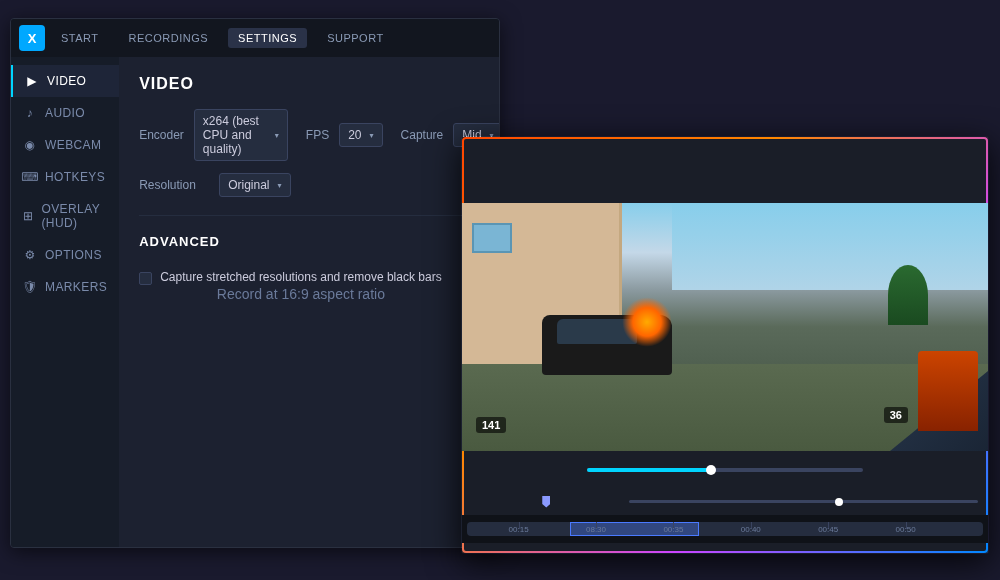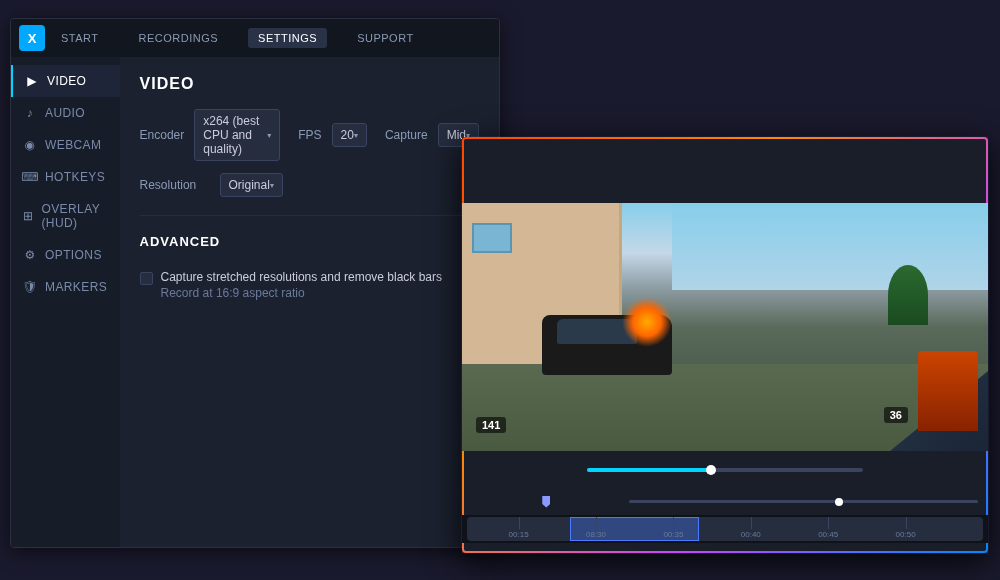--- a/index.html
+++ b/index.html
@@ -43,21 +43,21 @@
       display: flex;
       align-items: center;
       justify-content: center;
       color: white;
       font-weight: bold;
       font-size: 13px;
     }
     .titlebar-nav {
       display: flex;
       align-items: center;
-      gap: 20px;
+      gap: 10px;
       flex: 1;
     }
     .titlebar-nav-item {
       padding: 4px 10px;
       font-size: 11px;
       color: #8a9ab5;
       cursor: pointer;
       border-radius: 3px;
       text-transform: uppercase;
       letter-spacing: 0.5px;
@@ -177,21 +177,21 @@
     .form-select {
       background: #252d3f;
       border: 1px solid #3a4460;
       color: #ccd;
       font-size: 12px;
       padding: 4px 8px;
       border-radius: 3px;
       cursor: pointer;
       display: flex;
       align-items: center;
-      gap: 0;
+      gap: 8px;
     }
     .form-select .arrow {
       font-size: 8px;
       color: #8a9ab5;
     }
     .fps-label {
       font-size: 12px;
       color: #8a9ab5;
       margin-left: 8px;
     }
@@ -225,23 +225,24 @@
       border: 1px solid #3a4460;
       border-radius: 2px;
       margin-top: 2px;
       flex-shrink: 0;
     }
     .checkbox-text {
       font-size: 12px;
       color: #ccd;
     }
     .checkbox-sub {
-      font-size: 12px;
+      font-size: 14px;
       color: #6a7a9a;
       margin-top: 2px;
+      text-align: center;
     }
 
     
     .captures-window {
       position: absolute;
       top: 135px;
       left: 460px;
       width: 530px;
       height: 420px;
       background: #1a1e28;
@@ -664,21 +665,21 @@
       background: #0f1218;
       height: 28px;
       position: relative;
       display: flex;
       align-items: center;
       padding: 0 5px;
       overflow: hidden;
     }
     .scrubber-track {
       width: 100%;
-      height: 24px;
+      height: 14px;
       background: #252d3f;
       border-radius: 4px;
       position: relative;
       overflow: hidden;
     }
     .scrubber-selected {
       position: absolute;
       left: 20%;
       width: 25%;
       height: 100%;

